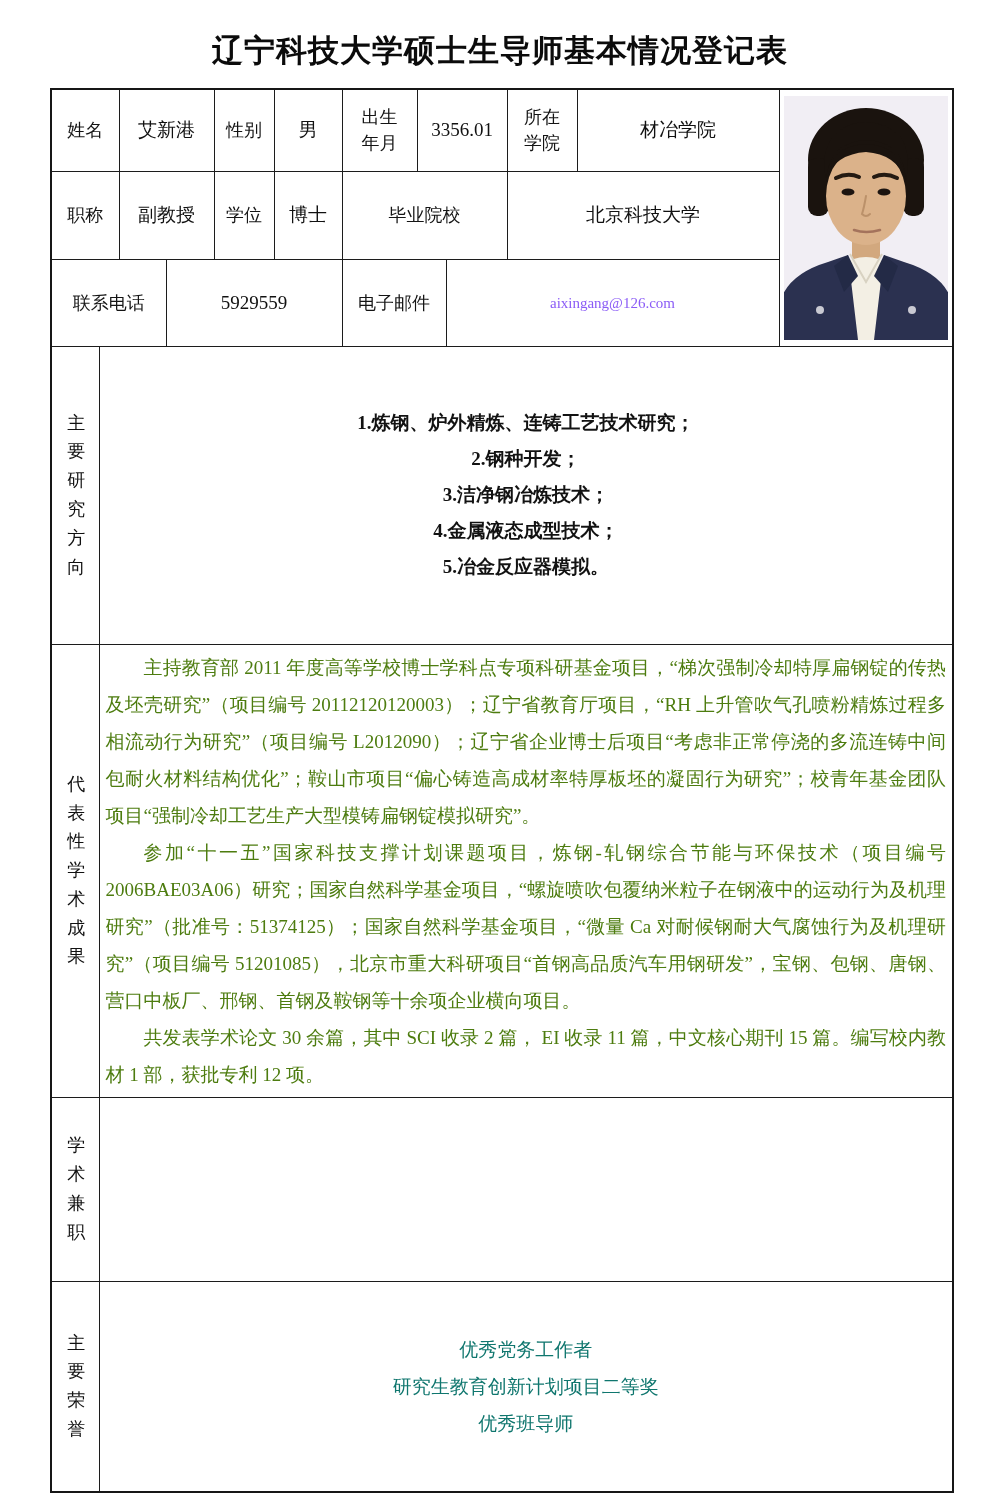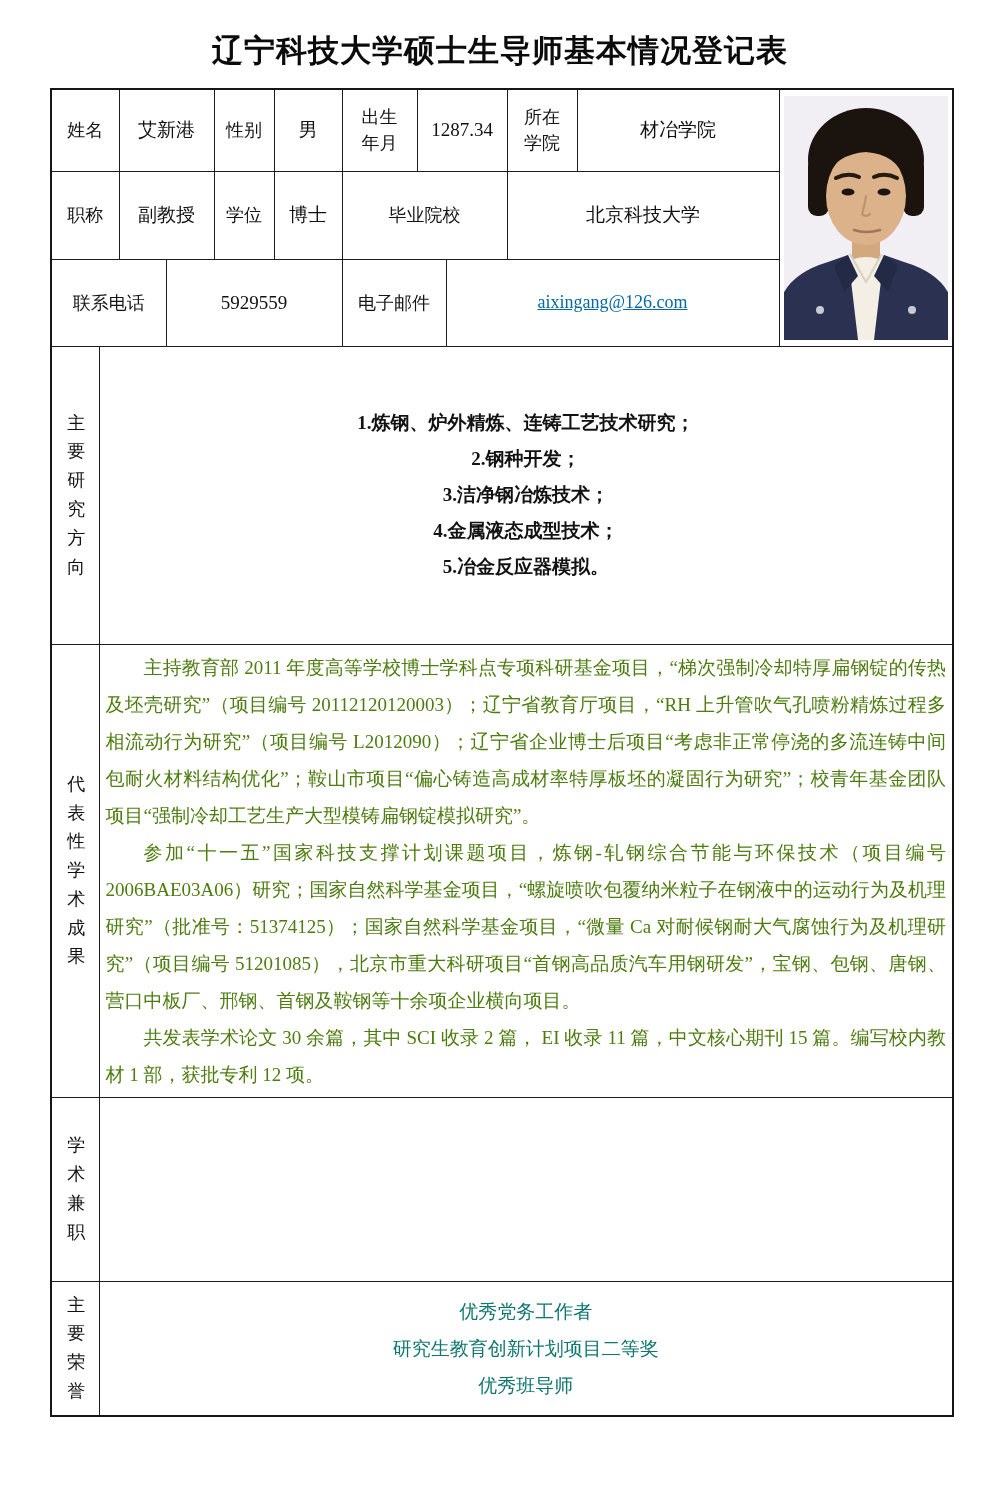--- a/index.html
+++ b/index.html
@@ -53,23 +53,22 @@
   .vlabel {
     display: inline-block;
     width: 1.1em;
     line-height: 1.6;
     font-size: 18px;
     word-break: break-all;
     text-align: right;
   }
   .value { font-size: 19px; }
   .email-link {
-    font-size: 18px;
-    text-decoration: underline;
-    color: #0369a1;
+    font-size: 15px;
+    color: #8b5cf6;
   }
   td.content-cell {
     text-align: left;
     vertical-align: middle;
     padding: 10px 14px;
   }
   .research-list { font-size: 19px; line-height: 36px; color: #121212; font-weight: bold; }
   .ach-wrap { padding: 2px 4px; }
   .ach-wrap p {
     font-size: 19px;
@@ -111,21 +110,21 @@
         <col style="width:174px">
     </colgroup>
 
     <tbody>
         <tr style="height:82px">
       <td colspan="2"><span class="lbl">姓名</span></td>
       <td colspan="2"><span class="value">艾新港</span></td>
       <td><span class="lbl">性别</span></td>
       <td><span class="value">男</span></td>
       <td><span class="lbl lbl-wrap2">出生年月</span></td>
-      <td colspan="2"><span class="value">1287.34</span></td>
+      <td colspan="2"><span class="value">3356.01</span></td>
       <td><span class="lbl lbl-wrap2">所在学院</span></td>
       <td><span class="value">材冶学院</span></td>
       <td class="photo-cell" rowspan="3">
         <svg class="photo-frame" viewBox="0 0 164 244" xmlns="http://www.w3.org/2000/svg">
           <rect x="0" y="0" width="164" height="244" fill="#f1eef4"></rect>
 
           <ellipse cx="82" cy="64" rx="58" ry="52" fill="#1a130e"></ellipse>
           <rect x="24" y="62" width="21" height="58" rx="9" fill="#1a130e"></rect>
           <rect x="119" y="62" width="21" height="58" rx="9" fill="#1a130e"></rect>
 
@@ -200,21 +199,21 @@
       </td>
     </tr>
 
     <tr style="height:184px">
       <td><span class="vlabel">学术兼职</span></td>
       <td colspan="11" class="content-cell">
         <div></div>
       </td>
     </tr>
 
-    <tr style="height:135px">
+    <tr style="height:211px">
       <td><span class="vlabel">主要荣誉</span></td>
       <td colspan="11" class="content-cell honors-cell">
         <div class="honors-list">
           <div>优秀党务工作者</div>
           <div>研究生教育创新计划项目二等奖</div>
           <div>优秀班导师</div>
         </div>
       </td>
     </tr>
   </tbody>

